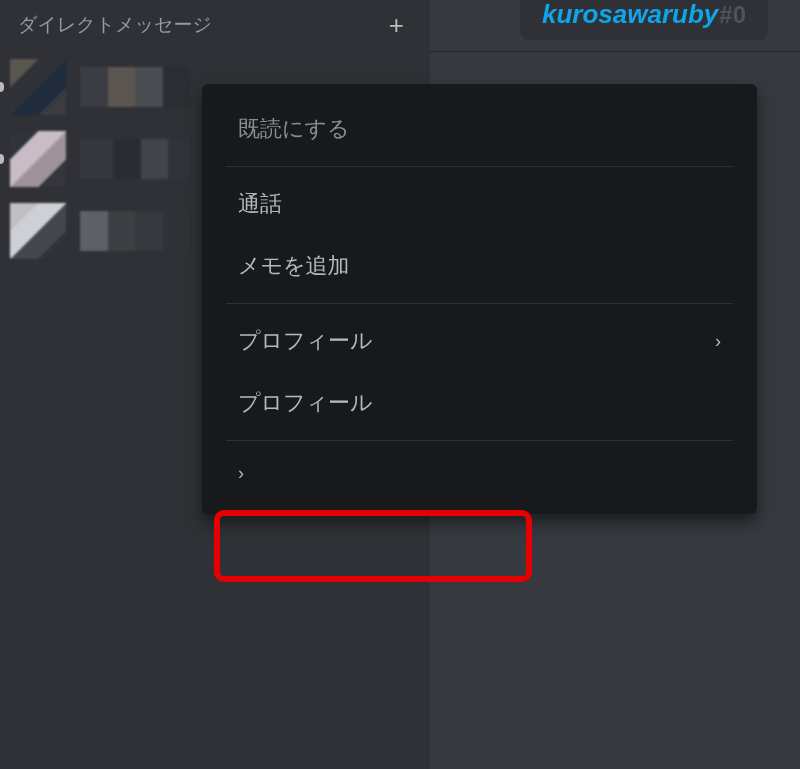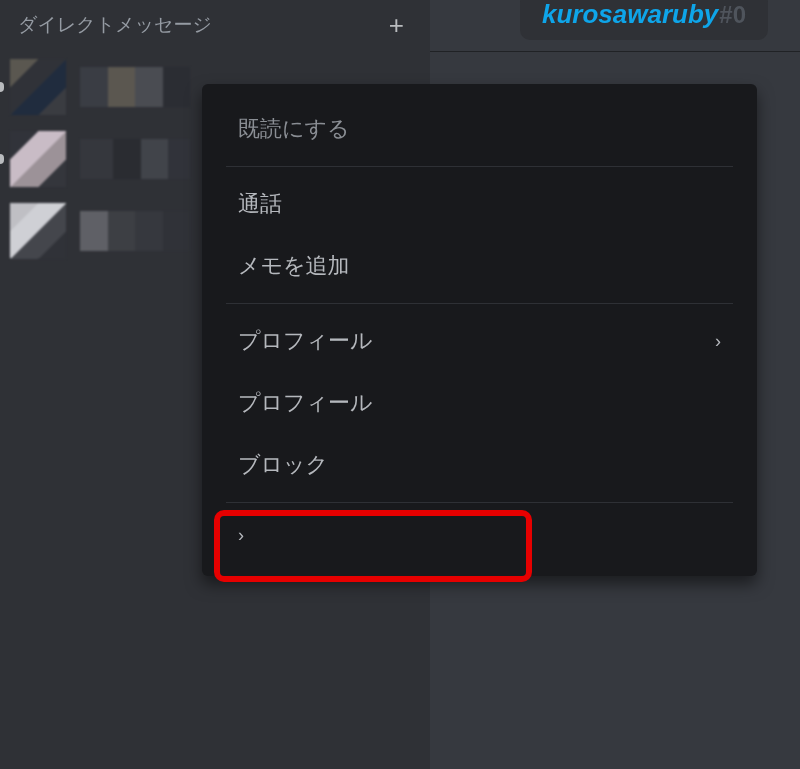--- a/index.html
+++ b/index.html
@@ -218,22 +218,19 @@
     <span>メモを追加</span>
   </div>
   <div class="menu-sep"></div>
   <div class="menu-item">
     <span>プロフィール</span>
     <span class="chevron">›</span>
   </div>
   <div class="menu-item">
     <span>プロフィール</span>
   </div>
-  <div class="menu-item">
-    <span>ブロック</span>
-  </div>
   <div class="menu-sep"></div>
   <div class="menu-item">
     <span class="chevron">›</span>
   </div>
 </div>
 
 <div class="highlight-box"></div>
 
 </body></html>

